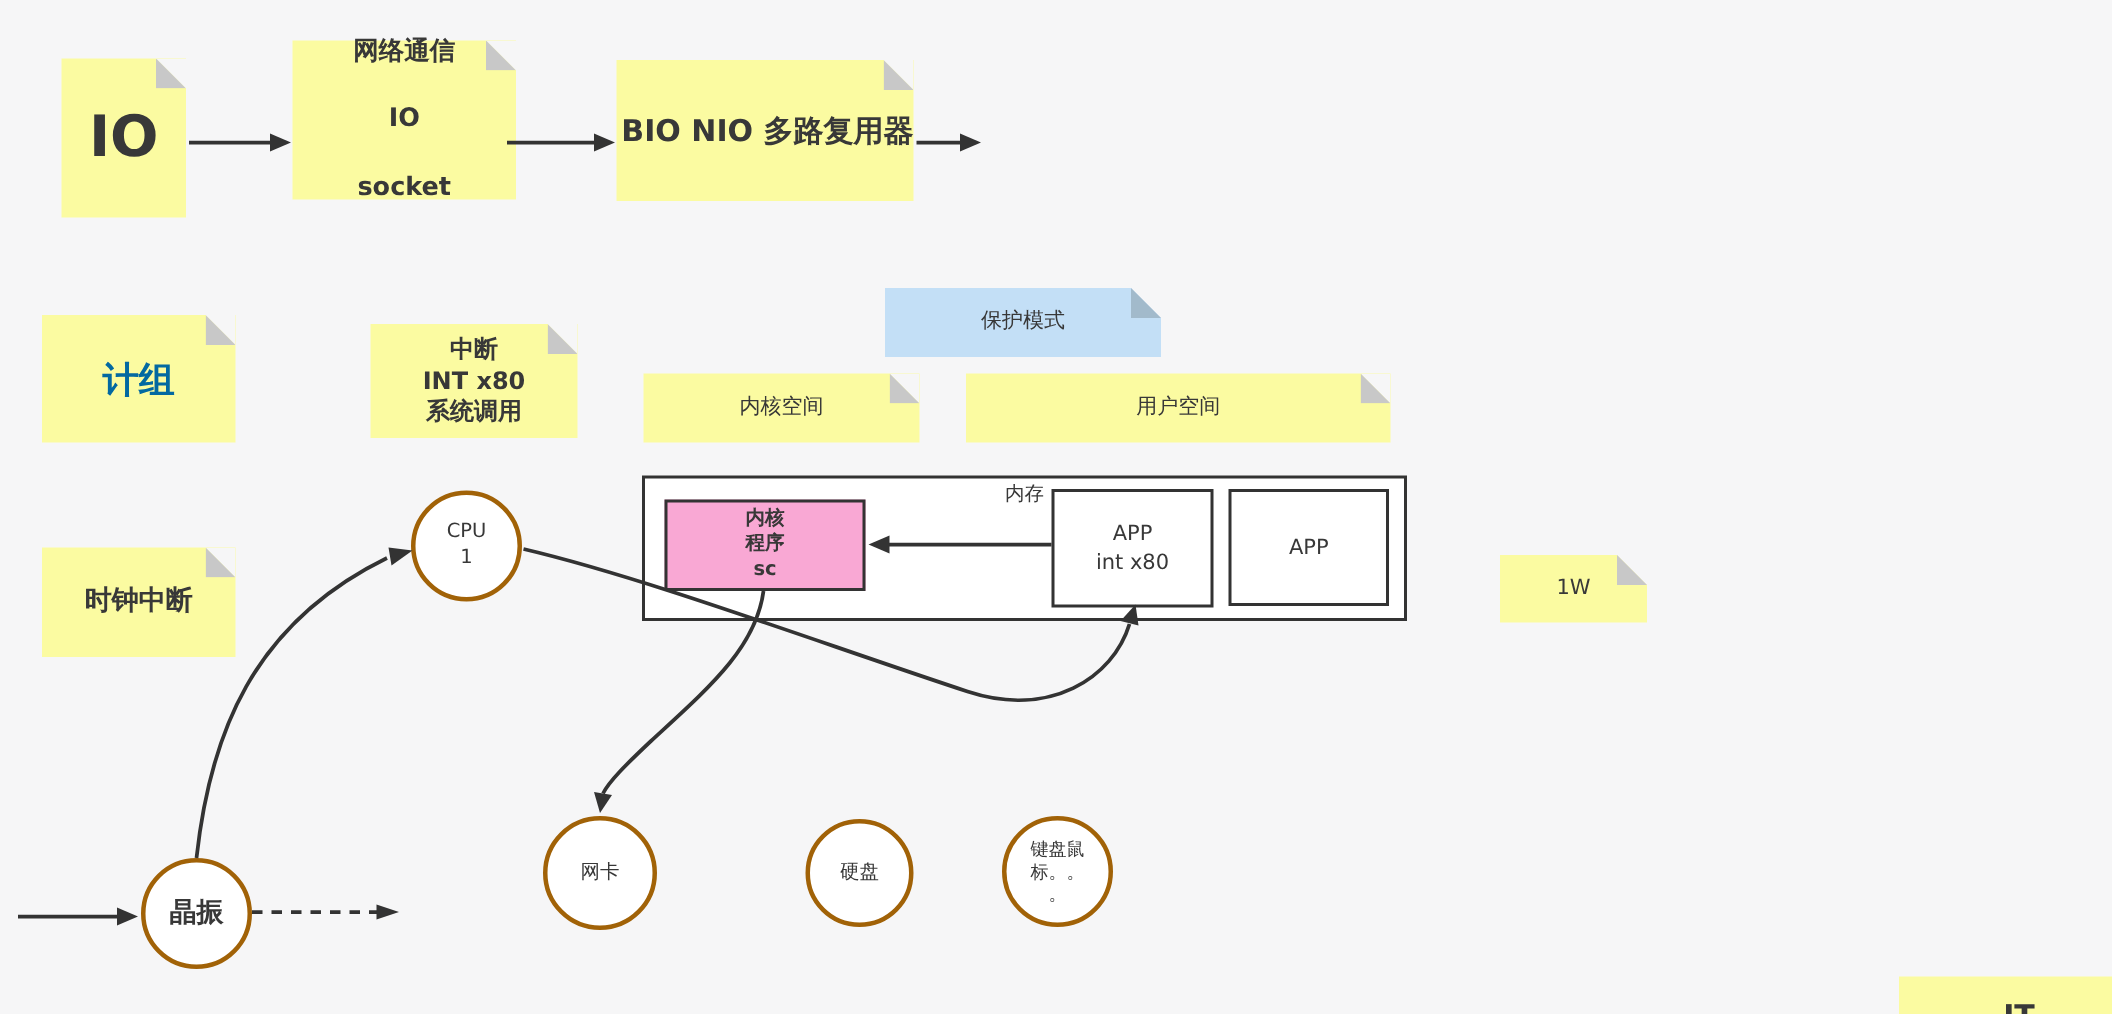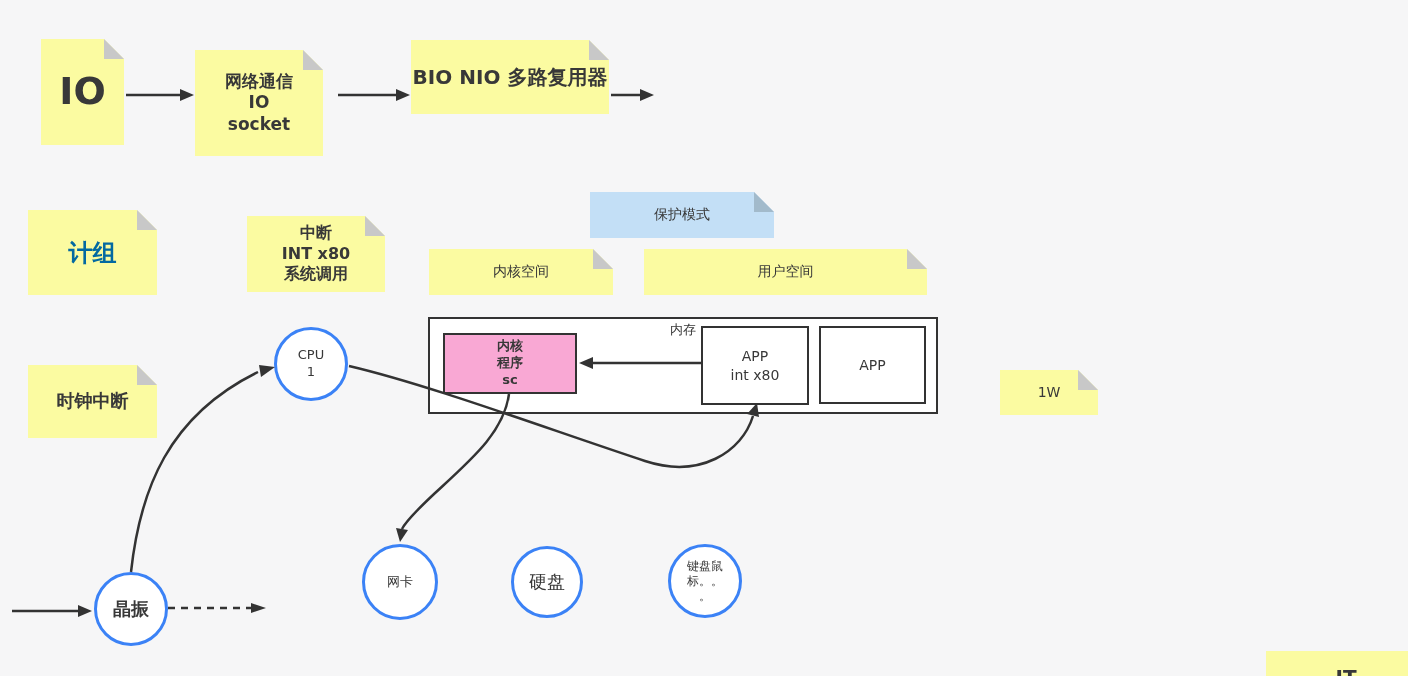--- a/index.html
+++ b/index.html
@@ -23,21 +23,21 @@
   .red{color:#0369a1;}
   
   .box{
     position:absolute;border:2px solid #333;background:#fff;
     display:flex;flex-direction:column;align-items:center;justify-content:center;
     text-align:center;line-height:1.35;z-index:2;
   }
   .green{background:#f9a8d4;font-weight:bold;line-height:1.3;}
   
   .circle{
-    position:absolute;border:3px solid #3b82f6;background:#fff;border-radius:50%;
+    position:absolute;border:3px solid #a16207;background:#fff;border-radius:50%;
     display:flex;flex-direction:column;align-items:center;justify-content:center;
     text-align:center;line-height:1.3;z-index:2;box-sizing:border-box;
   }
   
   svg.connectors{position:absolute;left:0;top:0;z-index:5;}
   svg.connectors path, svg.connectors line{fill:none;stroke:#333;stroke-width:2.5px;}
   svg.connectors polygon{fill:#333;stroke:none;}
   .mem-label{position:absolute;top:2px;left:240px;font-size:13px;z-index:2;}
 </style>
 </head>
@@ -46,31 +46,31 @@
 <div class="canvas">
 
   <div class="sticky" style="left:41px;top:39px;width:83px;height:106px;font-size:38px;">
     <div class="fold">
         <div class="cut"></div>
         <div class="flap"></div>
       </div>
     <span class="bold">IO</span>
   </div>
 
-  <div class="sticky" style="left:195px;top:50px;width:128px;height:106px;font-size:17px;">
+  <div class="sticky" style="left:195px;top:27px;width:149px;height:106px;font-size:17px;gap:24px;">
     <div class="fold">
         <div class="cut"></div>
         <div class="flap"></div>
       </div>
     <span class="bold">网络通信</span>
     <span class="bold">IO</span>
     <span class="bold">socket</span>
   </div>
 
-  <div class="sticky" style="left:411px;top:40px;width:198px;height:74px;font-size:20px;">
+  <div class="sticky" style="left:411px;top:40px;width:198px;height:94px;font-size:20px;align-items:flex-end;">
     <div class="fold">
         <div class="cut"></div>
         <div class="flap"></div>
       </div>
     <span class="bold">BIO NIO 多路复用器</span>
   </div>
 
 
   <div class="sticky" style="left:28px;top:210px;width:129px;height:85px;font-size:24px;">
     <div class="fold">
@@ -159,21 +159,21 @@
   </div>
 
   <div class="circle" style="left:94px;top:572px;width:74px;height:74px;font-size:18px;">
     <span class="bold">晶振</span>
   </div>
 
   <div class="circle" style="left:362px;top:544px;width:76px;height:76px;font-size:13px;">
     <span>网卡</span>
   </div>
 
-  <div class="circle" style="left:511px;top:546px;width:72px;height:72px;font-size:18px;justify-content:center;">
+  <div class="circle" style="left:537px;top:546px;width:72px;height:72px;font-size:13px;justify-content:center;">
     <span>硬盘</span>
   </div>
 
   <div class="circle" style="left:668px;top:544px;width:74px;height:74px;font-size:12px;line-height:1.25;">
     <span>键盘鼠</span>
     <span>标。。</span>
     <span>。</span>
   </div>
 
   <svg class="connectors" width="1408" height="676" viewBox="0 0 1408 676">

